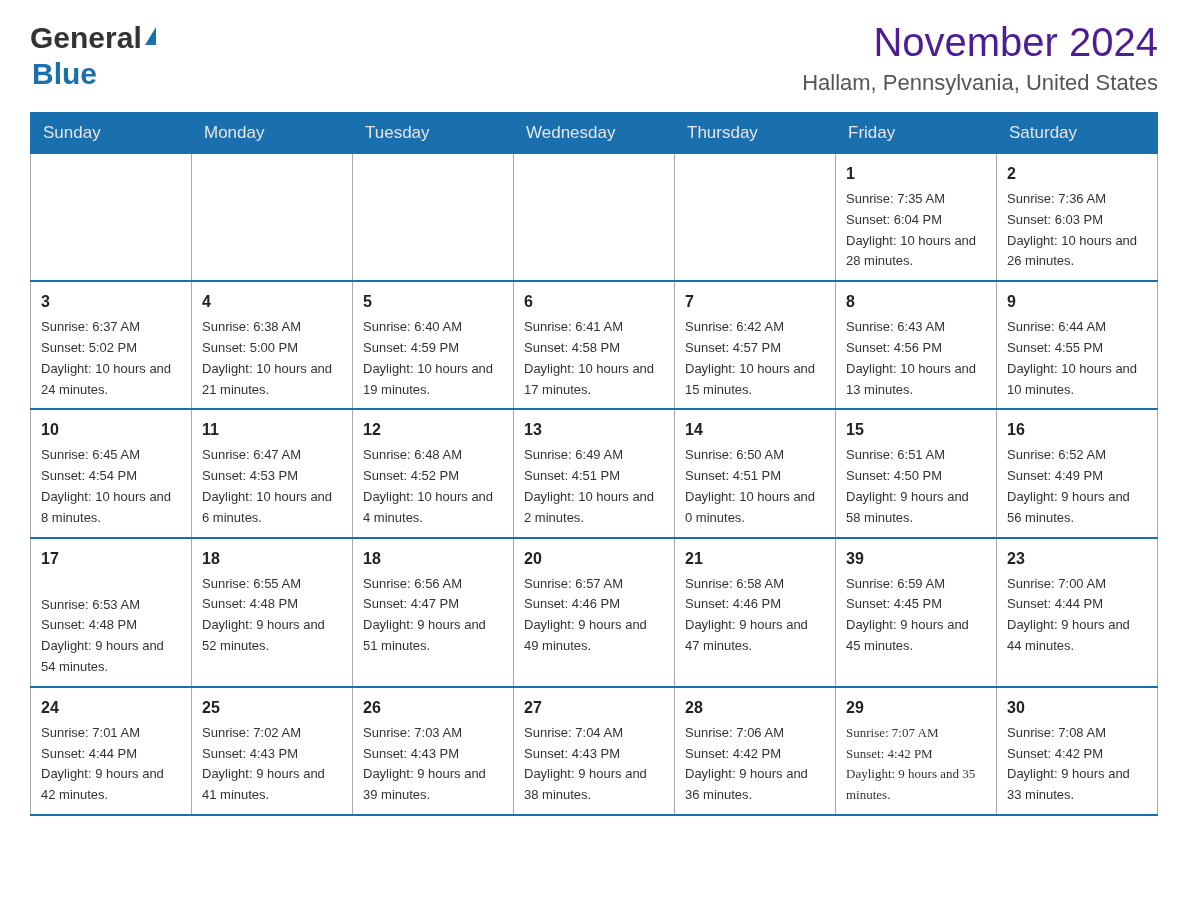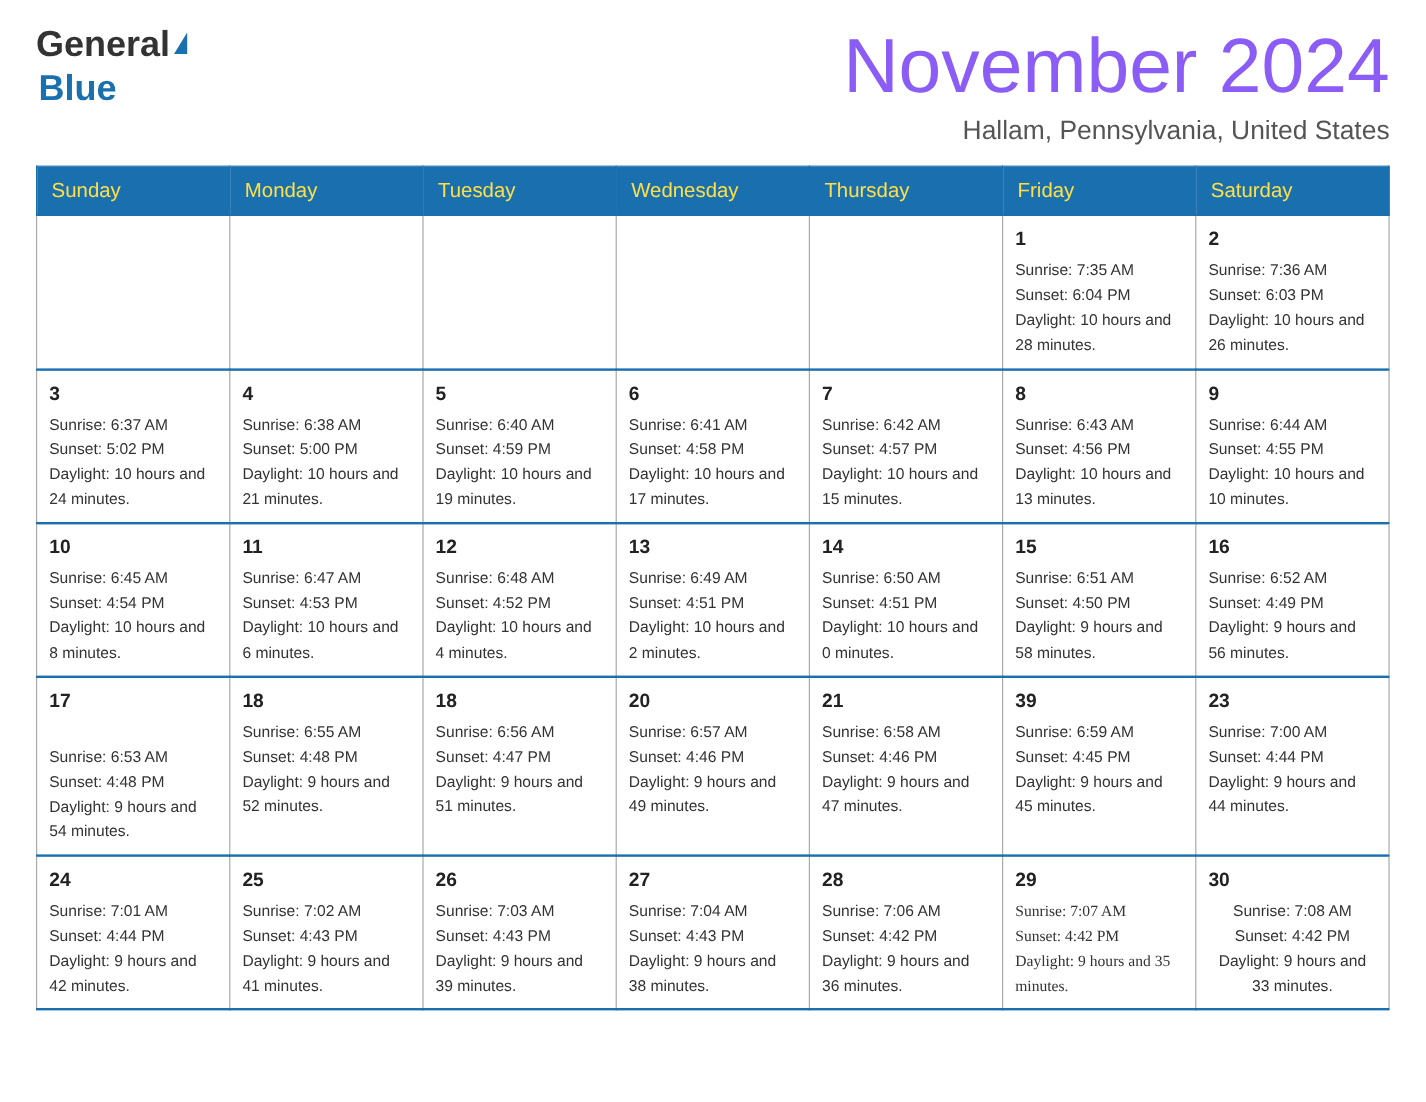--- a/index.html
+++ b/index.html
@@ -18,21 +18,21 @@
     }
     .title-area {
       text-align: right;
     }
     .calendar {
       width: 100%;
       border-collapse: collapse;
     }
     .calendar thead tr th {
       background-color: #1a6faf;
-      color: #fde047;
+      color: #e5e5e5;
       font-size: 17px;
       font-weight: normal;
       padding: 10px 12px;
       text-align: left;
       border: 1px solid #1a6faf;
     }
     .calendar tbody tr td {
       vertical-align: top;
       border: 1px solid #aaa;
       padding: 8px 10px;
@@ -79,21 +79,21 @@
   <div class="logo-block">
     <div class="logo-line1">
       <span style="font-size:30px;font-weight:bold;color:#333;">General</span>
       <span style="display:inline-block;width:0;height:0;border-left:11px solid transparent;border-bottom:18px solid #1a6faf;margin-left:3px;vertical-align:middle;margin-bottom:4px;"></span>
     </div>
     <div class="logo-line2">
       <span style="font-size:30px;font-weight:bold;color:#1a6faf;margin-left:2px;">Blue</span>
     </div>
   </div>
   <div class="title-area">
-    <div style="font-size:64px;font-weight:normal;color:#8b5cf6;line-height:1.1;">November 2024</div>
+    <div style="font-size:40px;font-weight:normal;color:#4c1d95;line-height:1.1;">November 2024</div>
     <div style="font-size:22px;color:#555;margin-top:6px;">Hallam, Pennsylvania, United States</div>
   </div>
 </div>
 
 <table class="calendar">
   <thead>
     <tr>
     <th>Sunday</th>
         <th>Monday</th>
         <th>Tuesday</th>
@@ -287,19 +287,19 @@
 Daylight: 9 hours and 36 minutes.</div>
         </td>
         <td>
           <span class="day-num">29</span>
           <div class="day-info" style="white-space: pre-line; font-family: Liberation Serif, serif;">Sunrise: 7:07 AM
 Sunset: 4:42 PM
 Daylight: 9 hours and 35 minutes.</div>
         </td>
         <td>
           <span class="day-num">30</span>
-          <div class="day-info" style="white-space: pre-line; text-align: center;">Sunrise: 7:08 AM
+          <div class="day-info" style="white-space: pre-line;">Sunrise: 7:08 AM
 Sunset: 4:42 PM
 Daylight: 9 hours and 33 minutes.</div>
         </td>
       </tr>
     </tbody>
 </table>
 
 </body></html>

